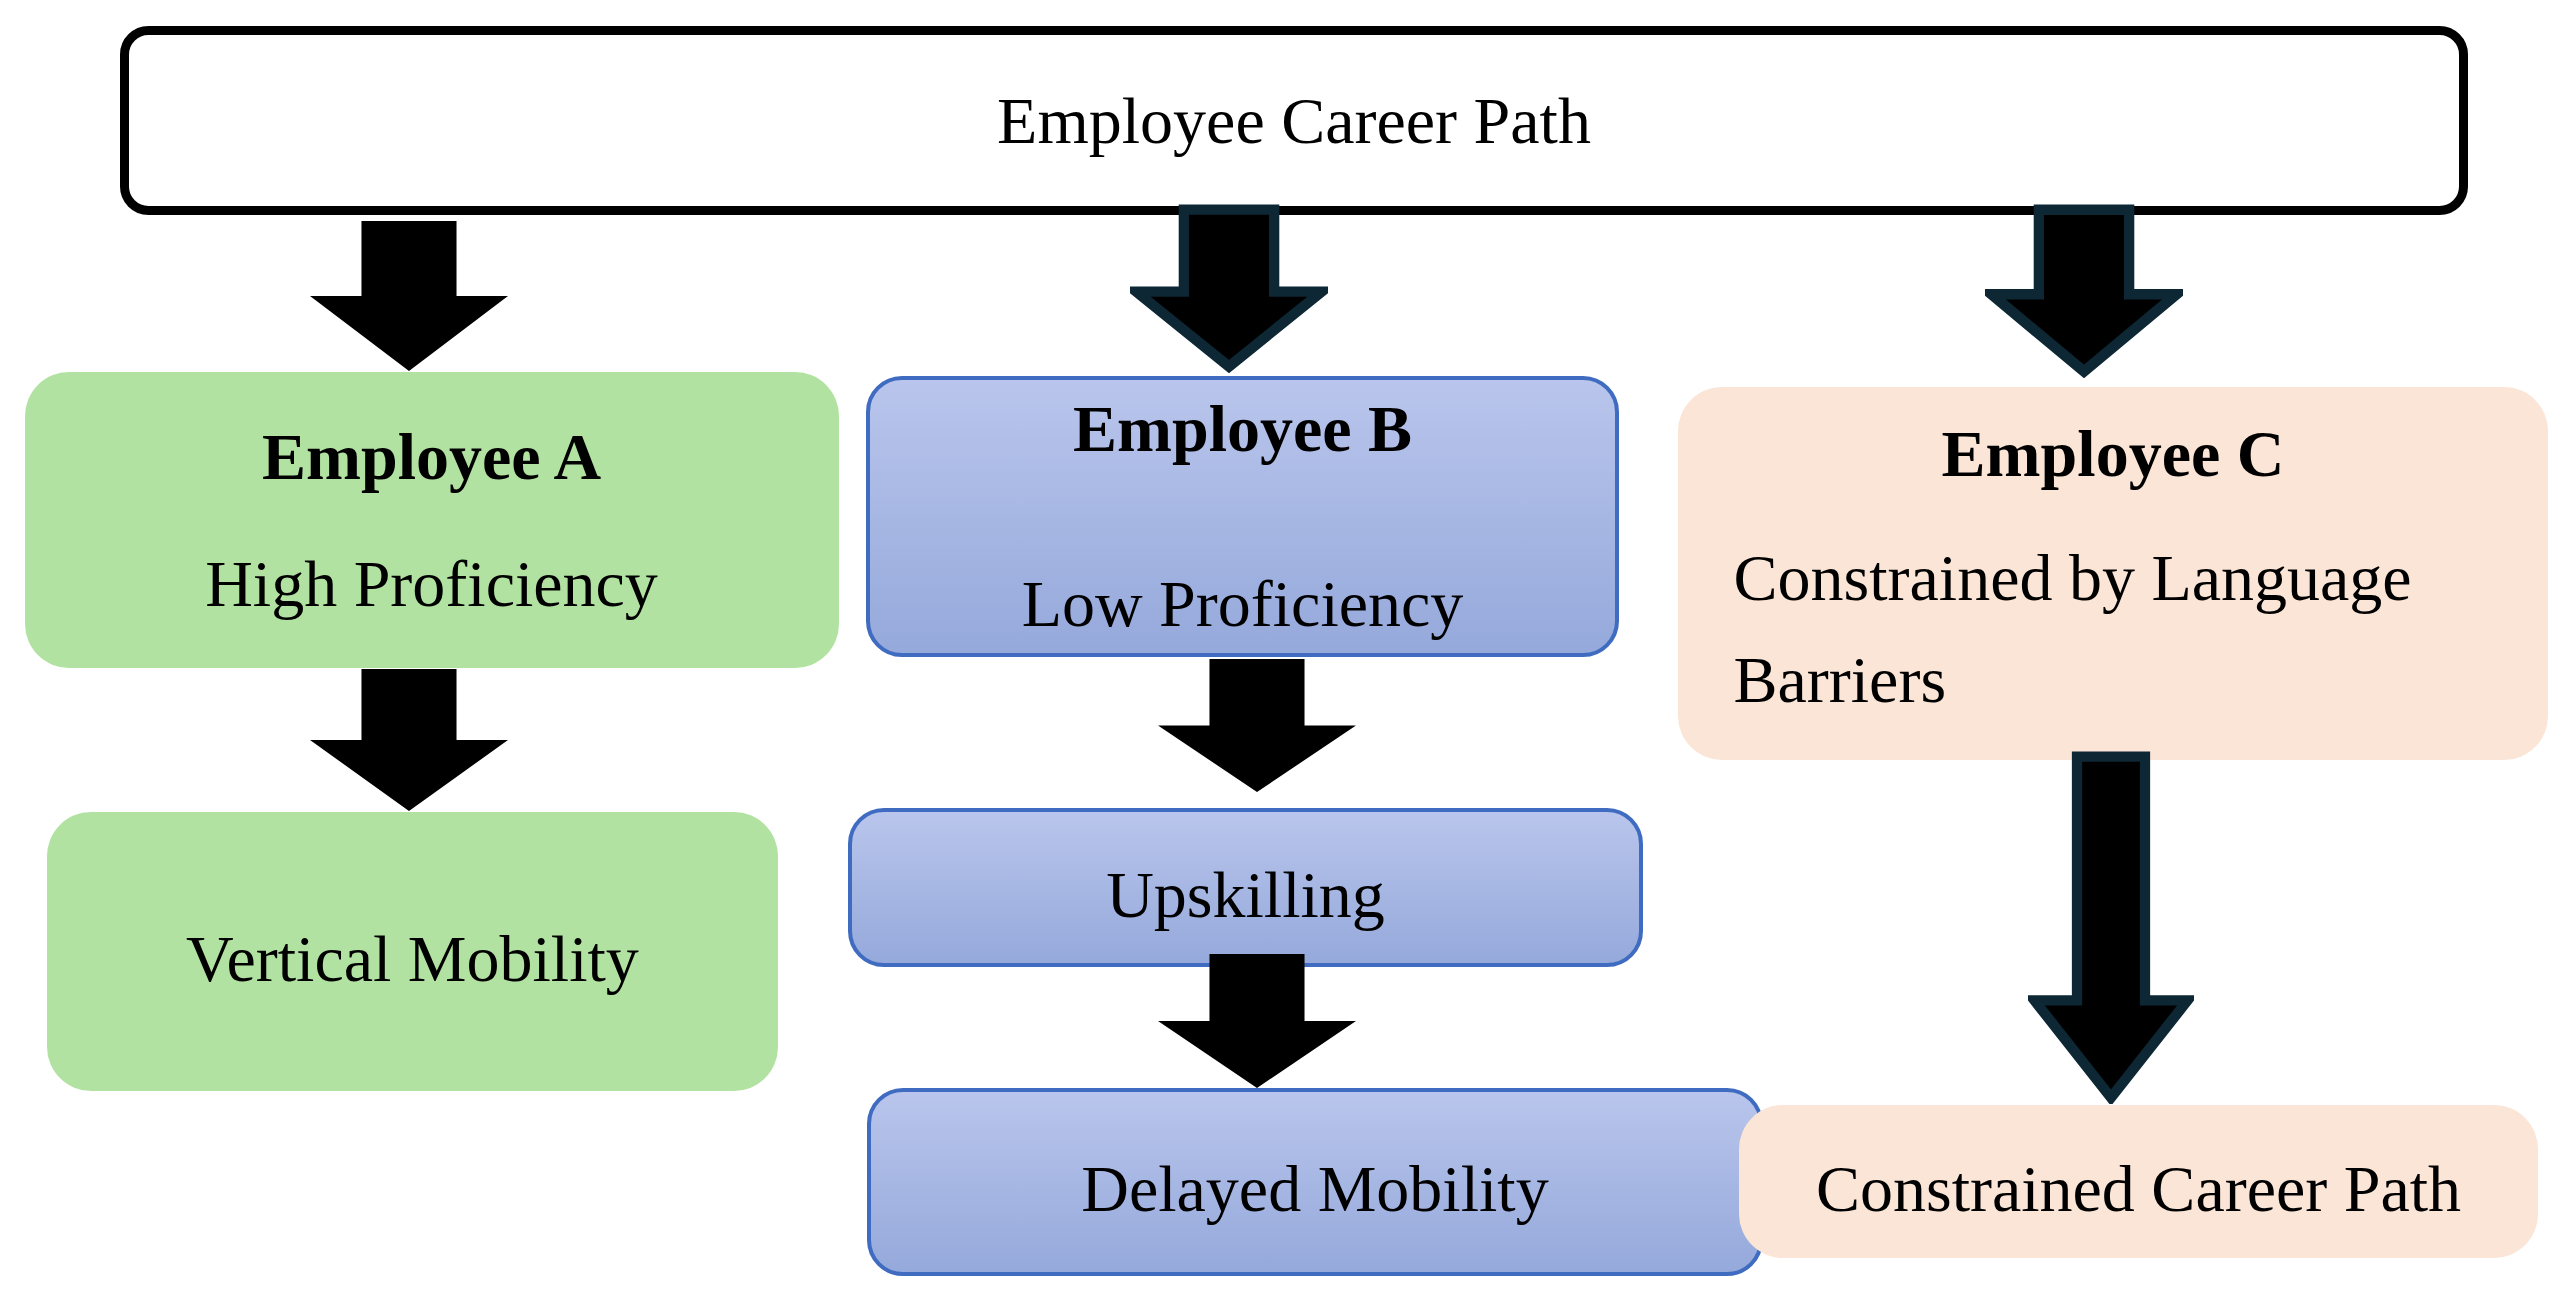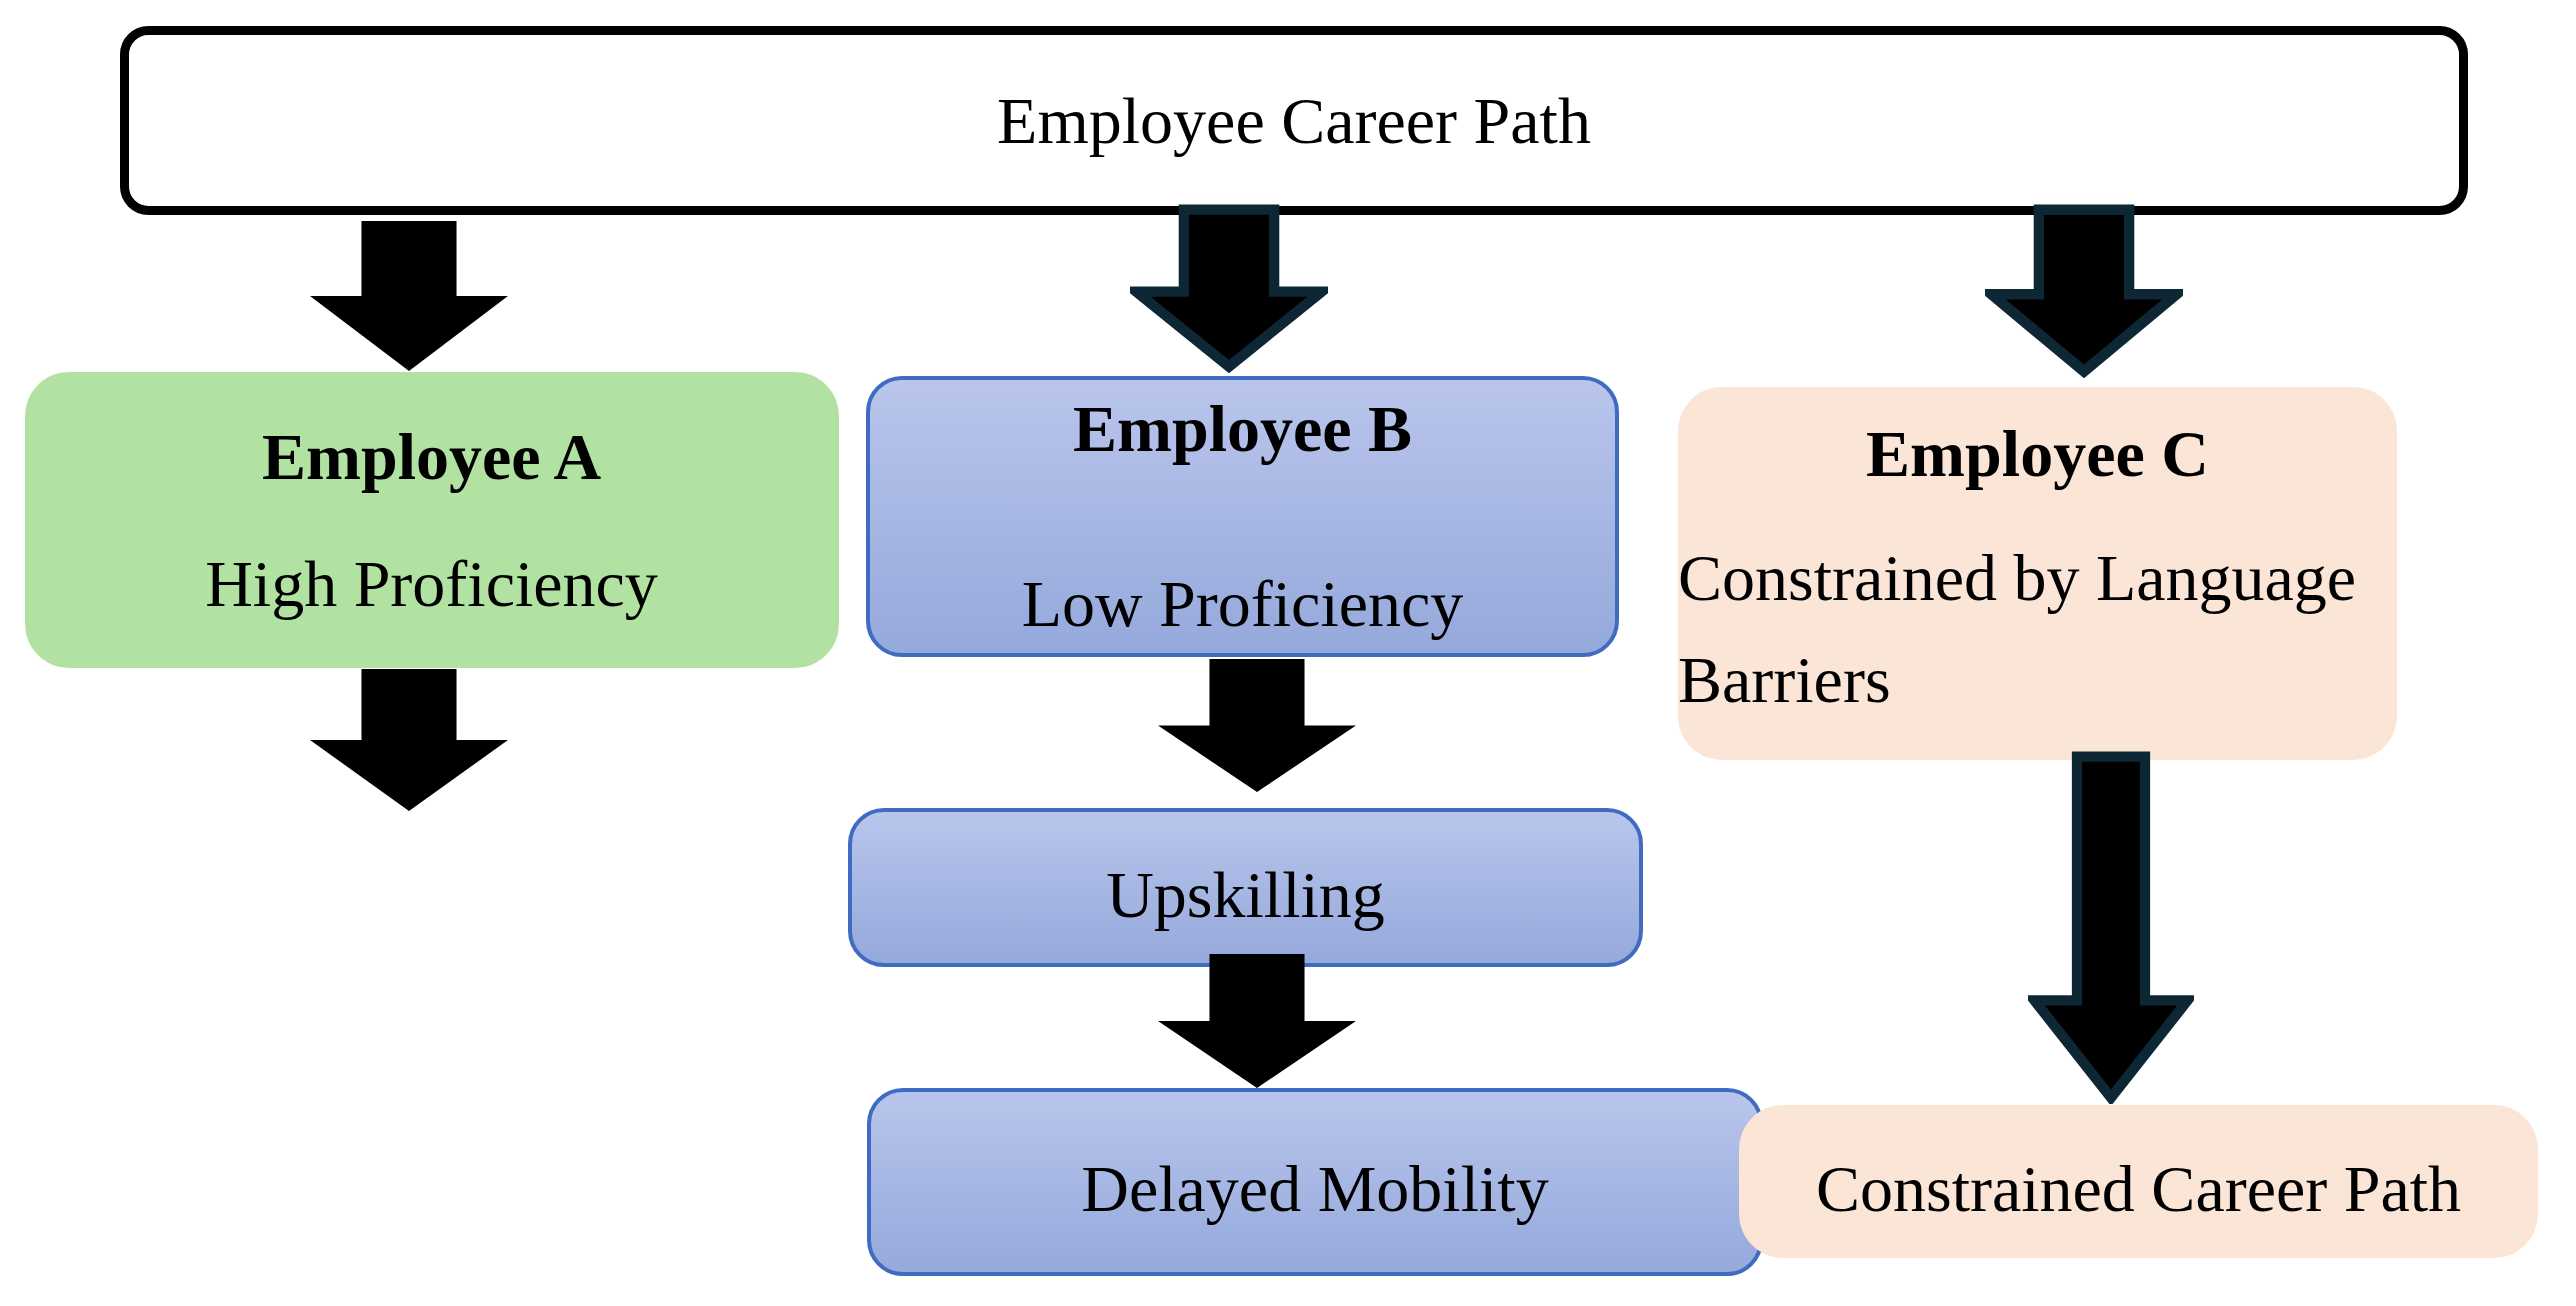--- a/index.html
+++ b/index.html
@@ -98,31 +98,34 @@
   <div class="node green-box" style="left:24.5px;top:372px;width:814px;height:296px;">
     <div class="title">Employee A</div>
     <div class="stack-gap">High Proficiency</div>
   </div>
 
   <div class="node blue-box" style="left:866px;top:376px;width:753px;height:281px;">
     <div class="title">Employee B</div>
     <div class="stack-gap">Low Proficiency</div>
   </div>
 
-  <div class="node peach-box" style="left:1678px;top:387px;width:719px;height:373px;">
+  <div class="node peach-box" style="left:1678px;top:387px;width:870px;height:373px;">
     <div class="title">Employee C</div>
     <div class="c-sub">Constrained by Language Barriers</div>
   </div>
 
   <div class="arrow" style="left:310px;top:669px;width:198px;height:142px;">
     <svg viewBox="0 0 250 190" preserveAspectRatio="none" aria-hidden="true">
       <polygon class="plain" points="65,0 185,0 185,95 250,95 125,190 0,95 65,95"></polygon>
     </svg>
   </div>
 
+  <div class="node green-box nudge" style="left:47px;top:812px;width:731px;height:279px;">
+    <div>Vertical Mobility</div>
+  </div>
 
   <div class="arrow" style="left:1158px;top:659px;width:198px;height:133px;">
     <svg viewBox="0 0 250 190" preserveAspectRatio="none" aria-hidden="true">
       <polygon class="plain" points="65,0 185,0 185,95 250,95 125,190 0,95 65,95"></polygon>
     </svg>
   </div>
 
   <div class="node blue-box nudge" style="left:848px;top:792px;width:795px;height:159px;margin-top:16px;">
     <div>Upskilling</div>
   </div>

